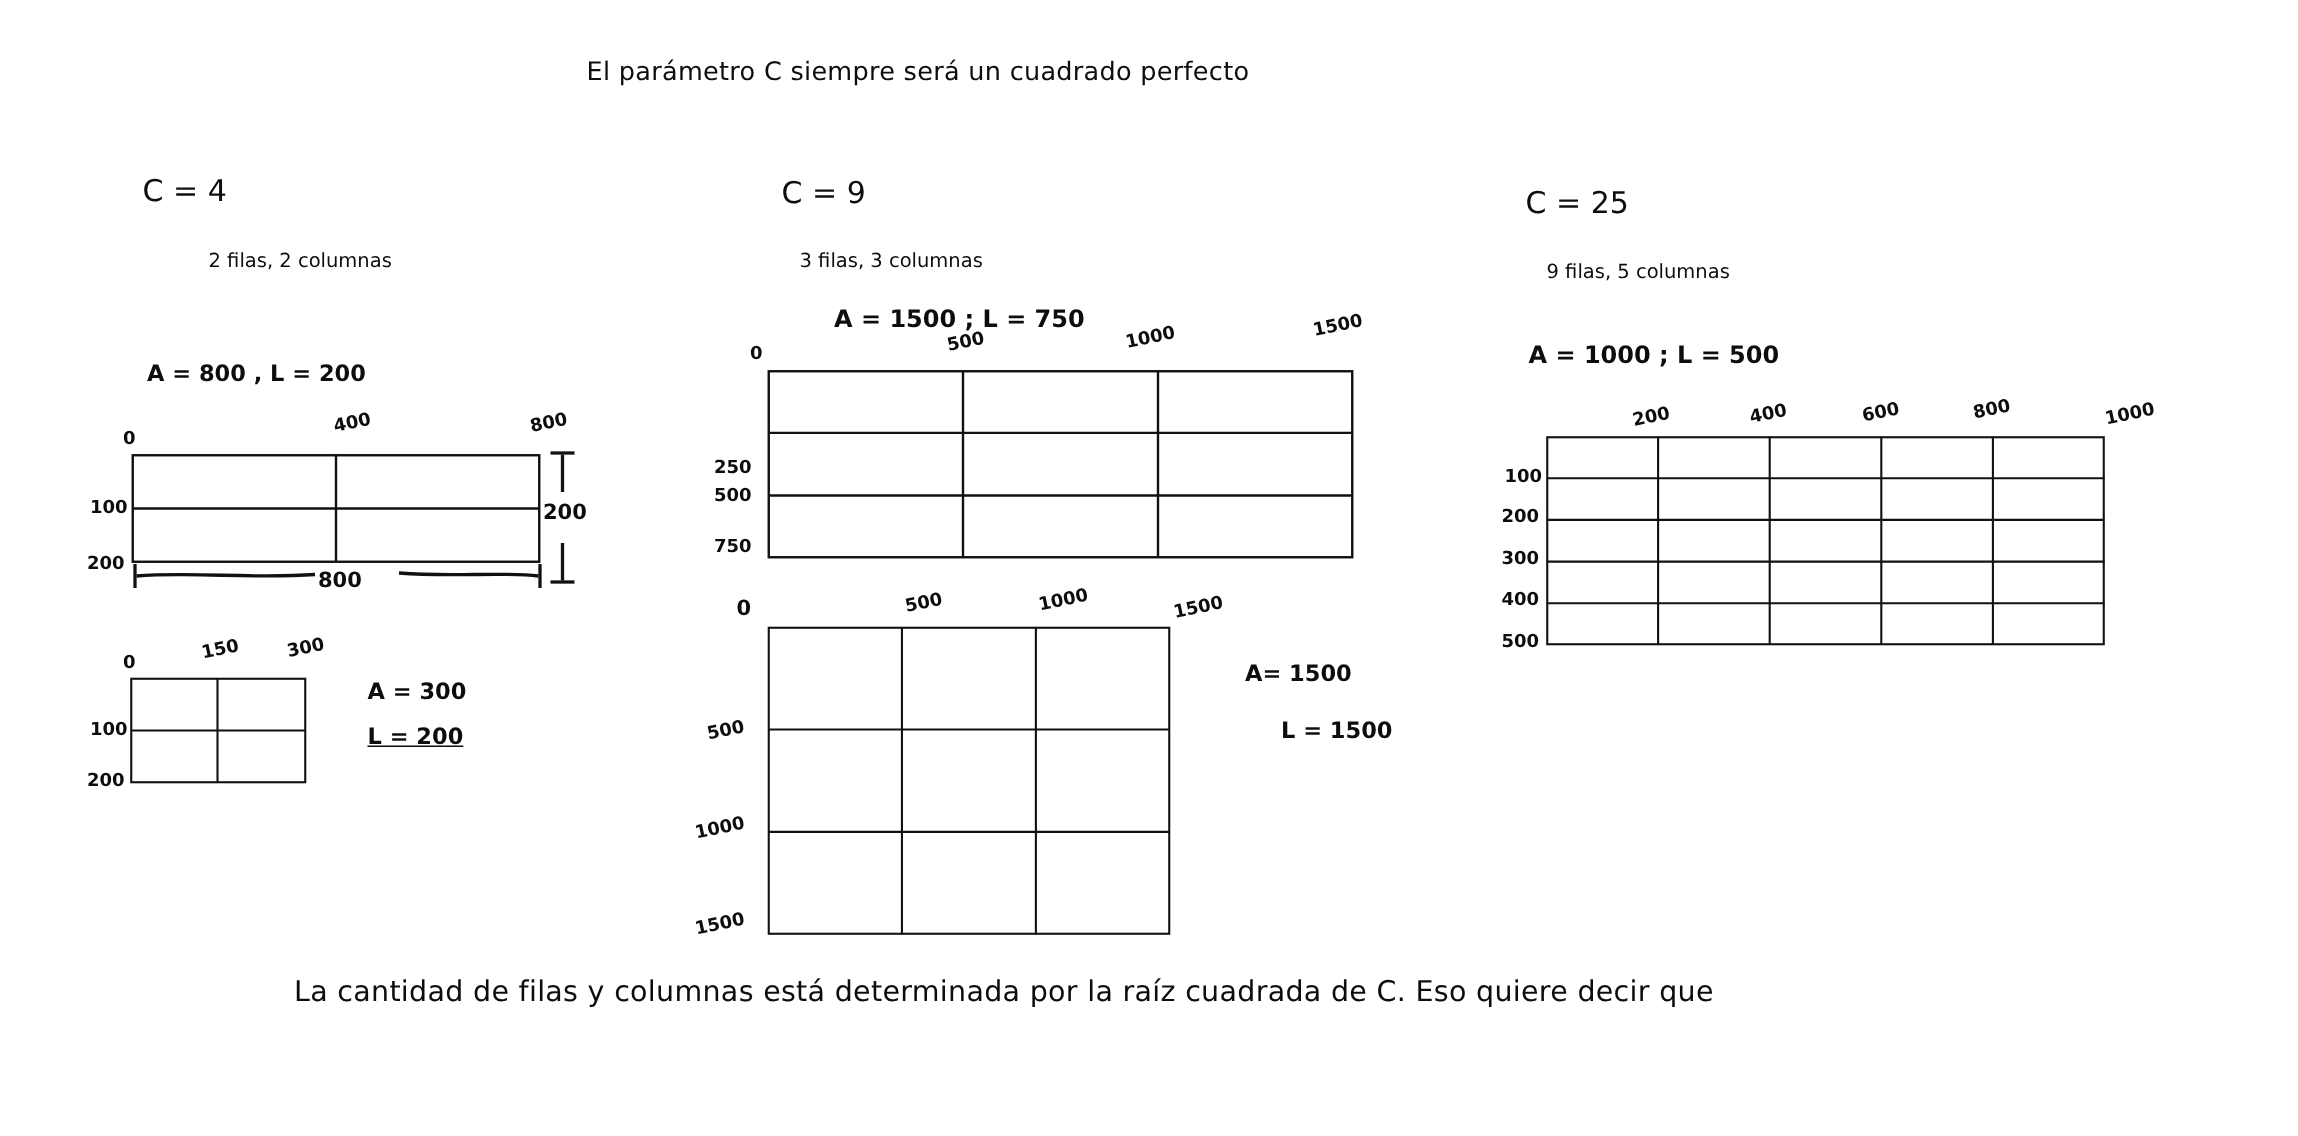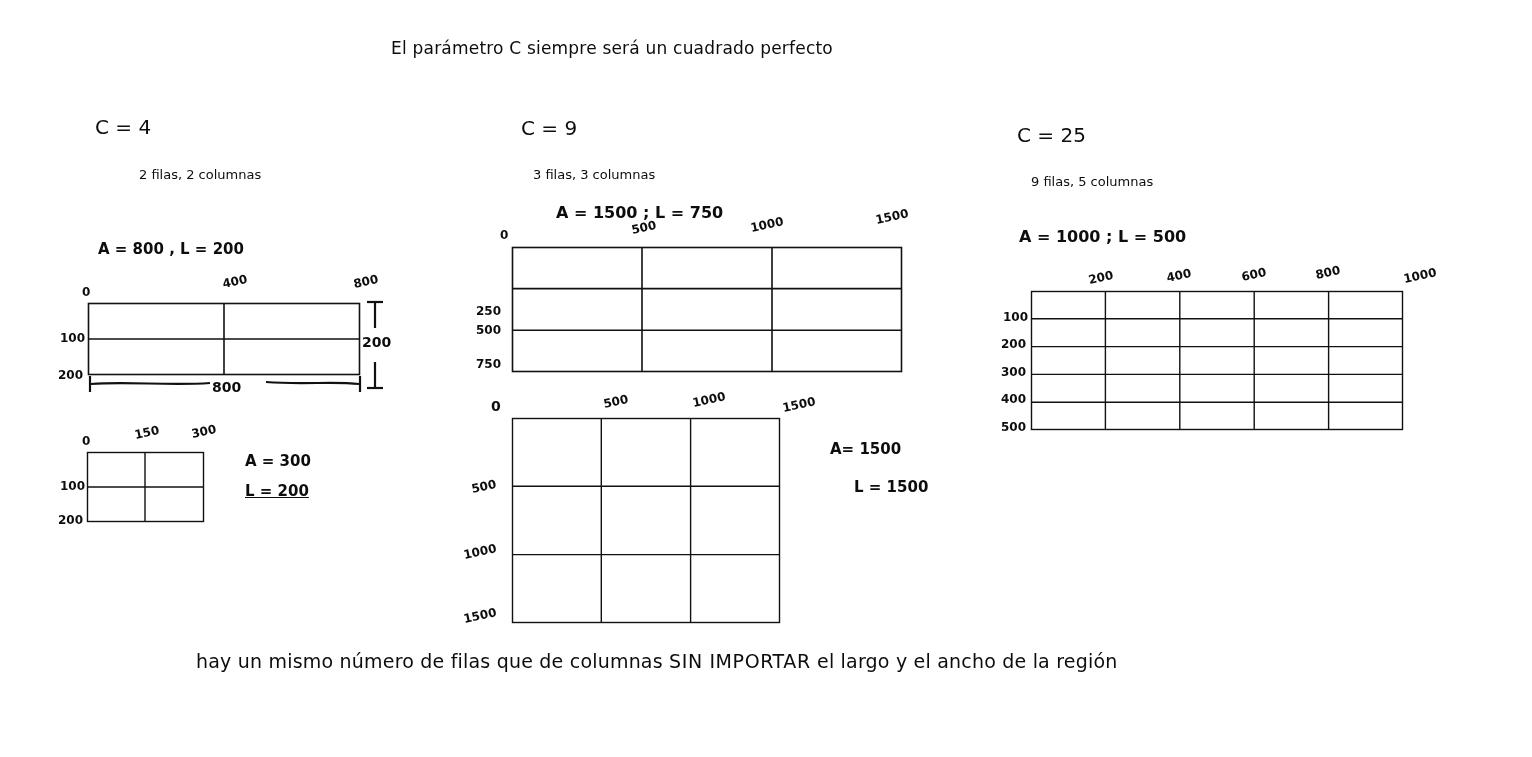--- a/index.html
+++ b/index.html
@@ -190,16 +190,14 @@
 <div class="abs hand tick tick-rot" style="top:270px; left:1243px;">600</div>
 <div class="abs hand tick tick-rot" style="top:268px; left:1317px;">800</div>
 <div class="abs hand tick tick-rot" style="top:272px; left:1405px;">1000</div>
 <div class="abs hand tick" style="top:310px; left:1003px;">100</div>
 <div class="abs hand tick" style="top:337px; left:1001px;">200</div>
 <div class="abs hand tick" style="top:365px; left:1001px;">300</div>
 <div class="abs hand tick" style="top:392px; left:1001px;">400</div>
 <div class="abs hand tick" style="top:420px; left:1001px;">500</div>
 
 <div class="abs hand" id="caption">
-  <span class="caption-line">
-    <span>hay un mismo número de filas que de columnas </span><span class="emph">SIN IMPORTAR</span><span> el largo y el ancho de la región</span>
-  </span>
+  <span class="caption-line">La cantidad de filas y columnas está determinada por la raíz cuadrada de C. Eso quiere decir que</span>
 </div>
 
 </body></html>

